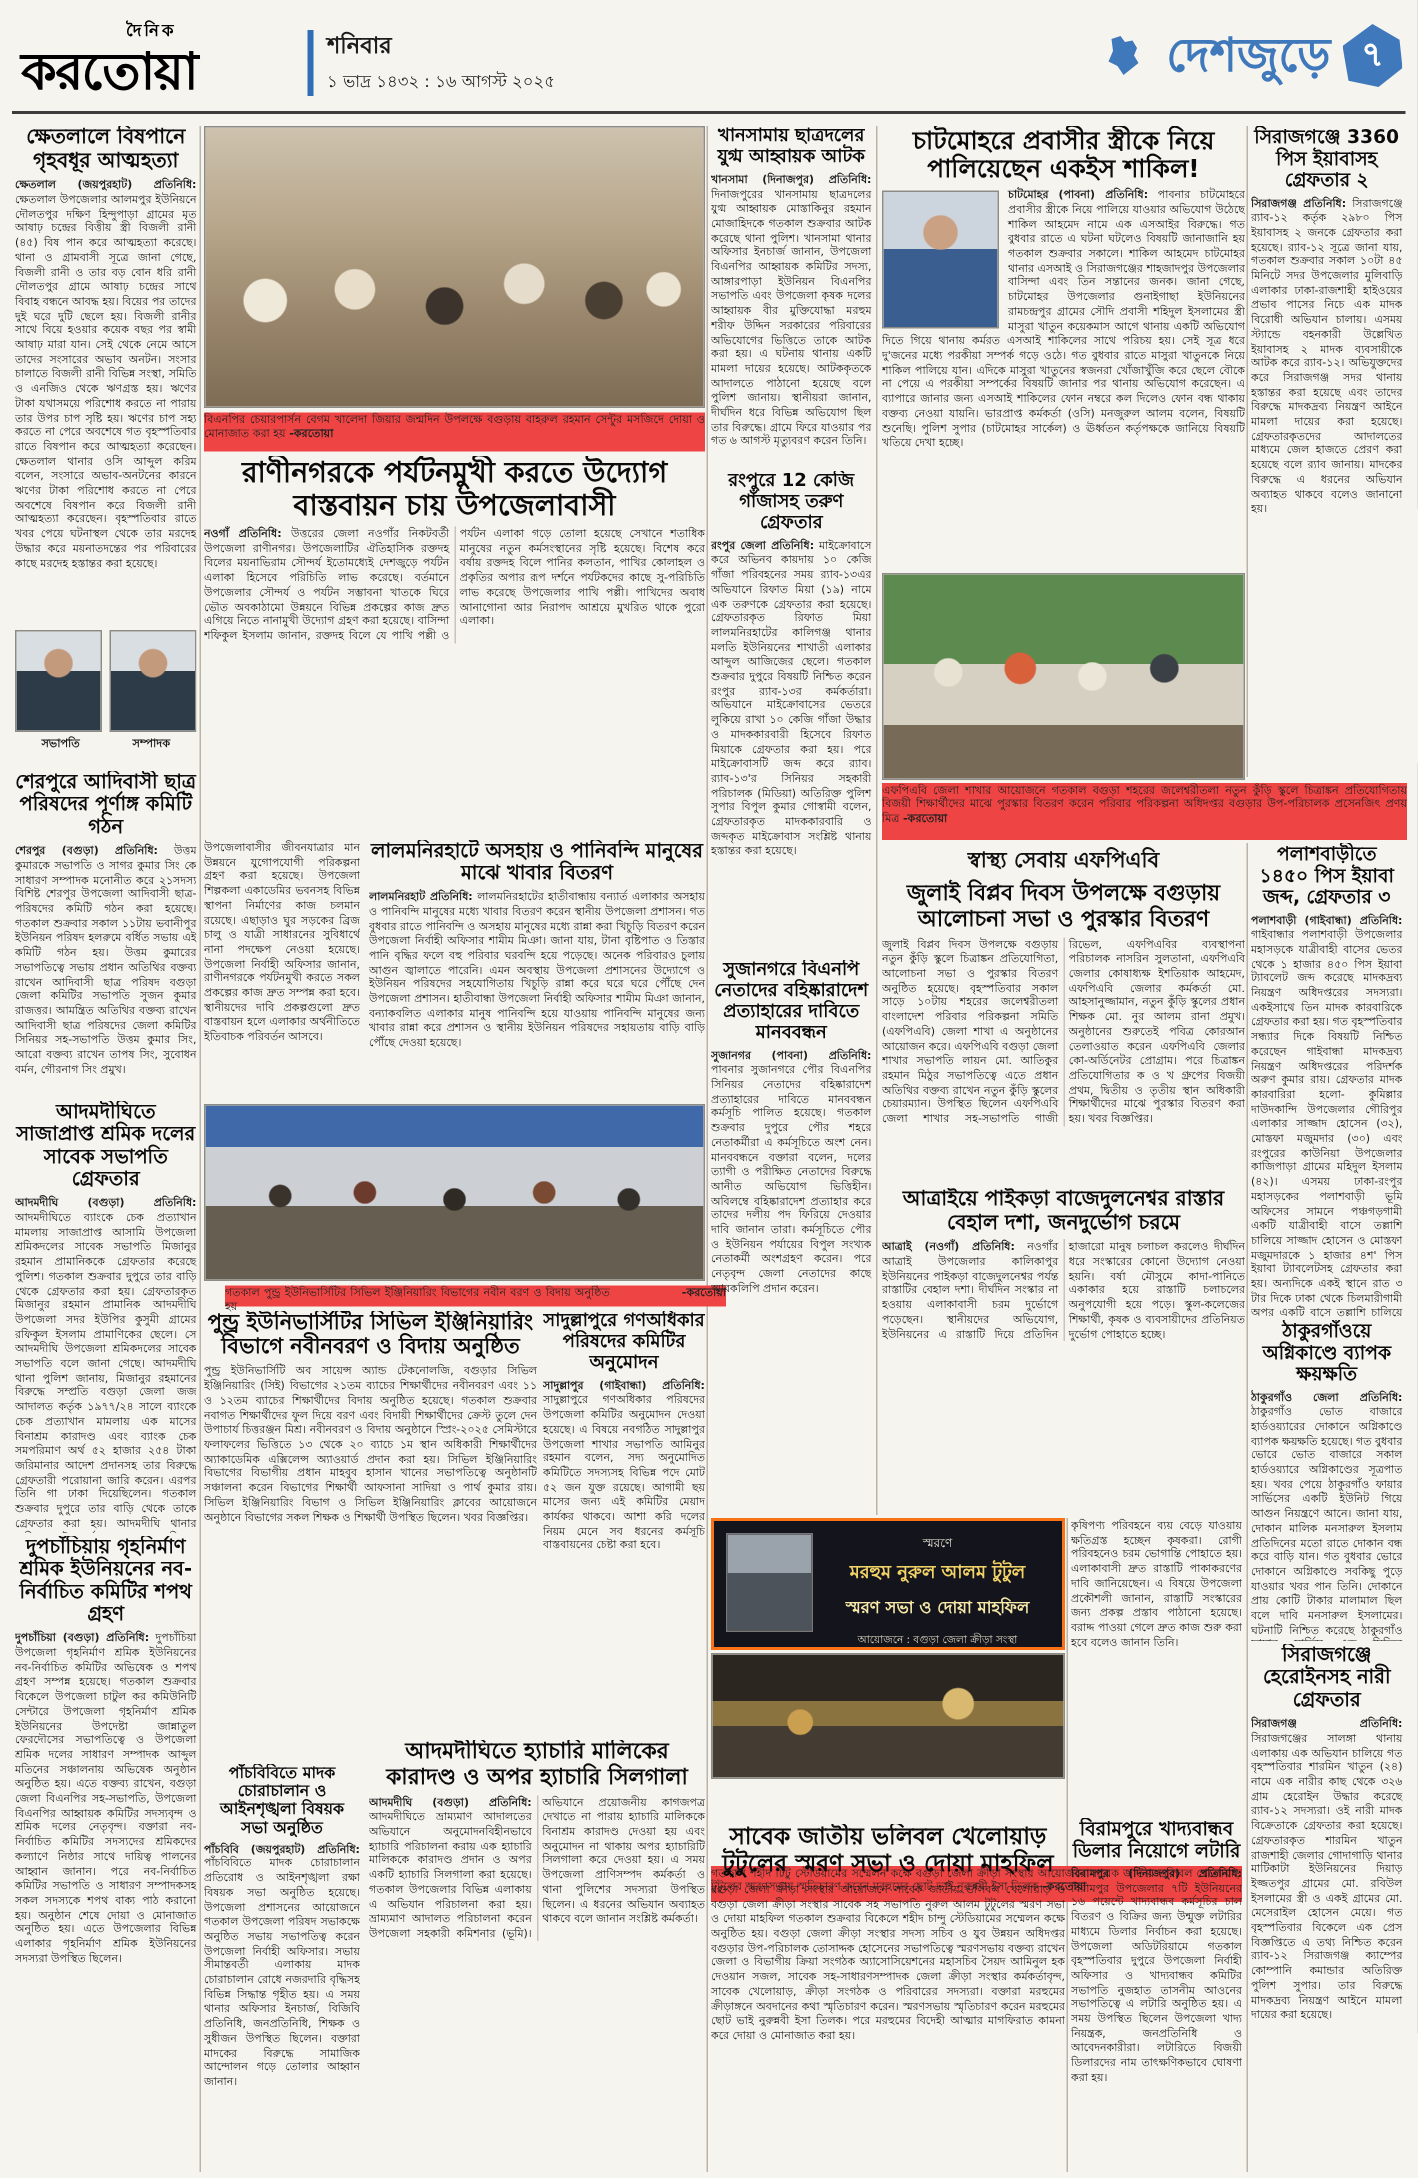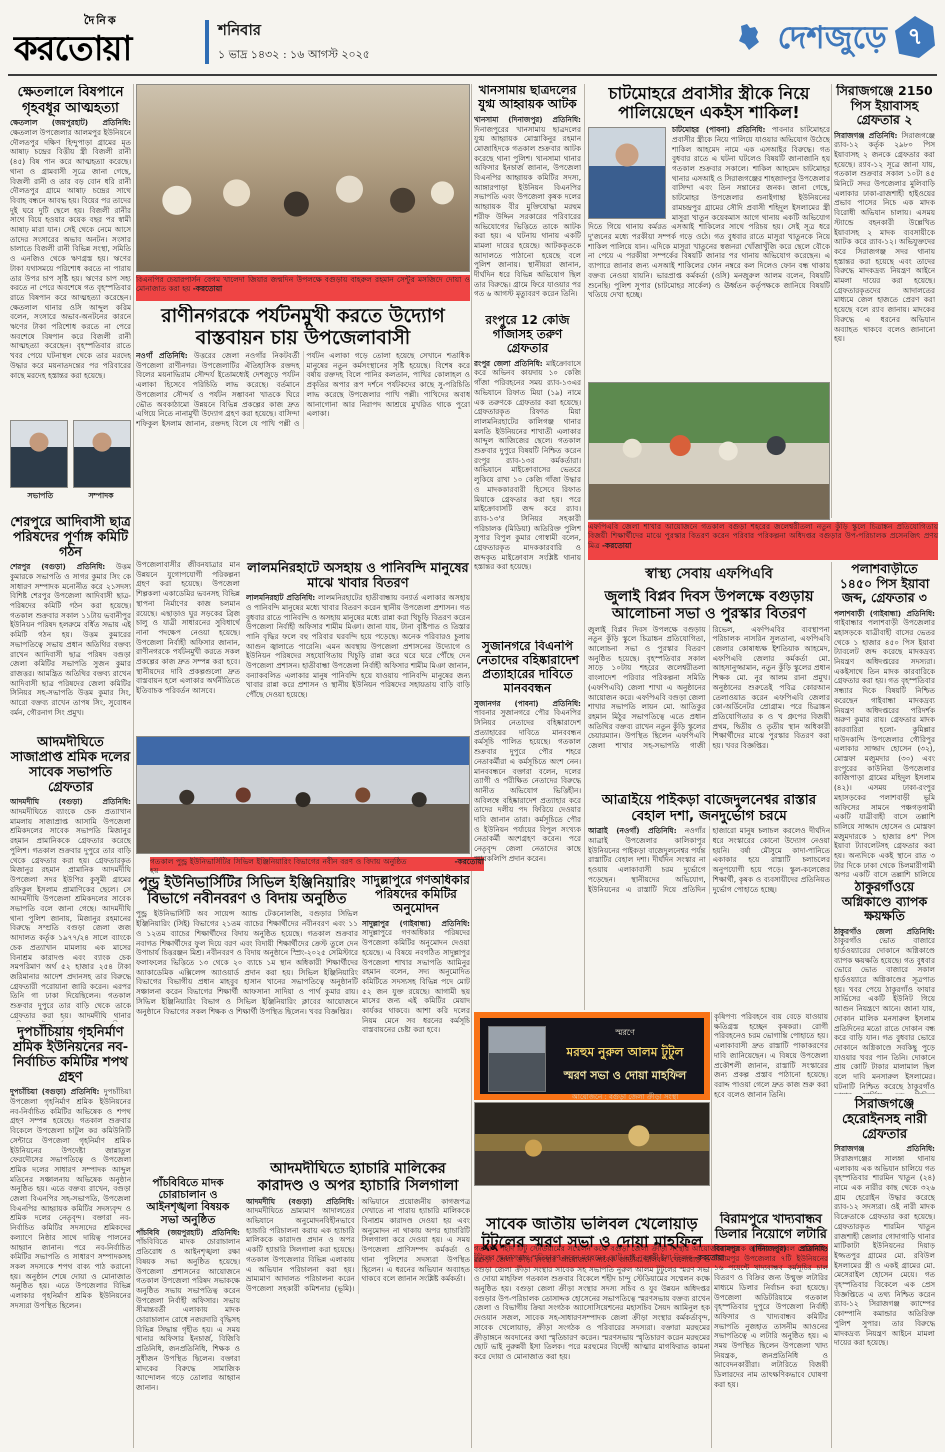--- a/index.html
+++ b/index.html
@@ -54,21 +54,21 @@
     radial-gradient(circle at 15% 52%, #3a332c 0 7px, transparent 8px),
     radial-gradient(circle at 32% 50%, #6d3b2c 0 7px, transparent 8px),
     radial-gradient(circle at 50% 54%, #2f2a24 0 7px, transparent 8px),
     radial-gradient(circle at 68% 50%, #7a4a32 0 7px, transparent 8px),
     radial-gradient(circle at 85% 54%, #33302b 0 7px, transparent 8px),
     linear-gradient(180deg,#3f69a8 0 24%, #ccd0d5 24% 58%, #675e52 58% 100%);}
   .ph-memorial{background:
     radial-gradient(circle at 70% 40%, #d9b870 0 10px, transparent 11px),
     radial-gradient(circle at 25% 55%, #caa050 0 8px, transparent 9px),
     linear-gradient(180deg,#2b2620 0 38%, #8a733f 38% 58%, #443b33 58% 100%);}
-  #invite-card{position:absolute;background:#14141c;border:6px solid #f97316;box-sizing:border-box;
+  #invite-card{position:absolute;background:#14141c;border:2px solid #f97316;box-sizing:border-box;
     display:flex;gap:8px;padding:8px;}
   #invite-photo{width:56px;height:64px;background:linear-gradient(180deg,#9aa2ab 0 40%,#4c535b 40% 100%);
     border:1px solid #777;}
   #invite-text{flex:1;color:#f2d368;text-align:center;}
   #invite-text .t1{font-size:8px;color:#e8e3d2;}
   #invite-text .t2{font-size:12px;font-weight:700;margin:4px 0;}
   #invite-text .t3{font-size:11px;font-weight:700;color:#f7e9a8;}
   #invite-text .t4{font-size:7px;color:#d8d2bd;margin-top:5px;}
   .lbl{font-size:7.5px;font-weight:700;}
 </style>
@@ -240,21 +240,21 @@
     <div class="hl" style="font-size:15.5px;">সাবেক জাতীয় ভলিবল খেলোয়াড় টুটুলের স্মরণ সভা ও দোয়া মাহফিল</div>
     <div class="bd">বগুড়া জেলা ক্রীড়া সংস্থার আয়োজনে সাবেক জাতীয় ভলিবল খেলোয়াড় ও বগুড়া জেলা ক্রীড়া সংস্থার সাবেক সহ সভাপতি নুরুল আলম টুটুলের স্মরণ সভা ও দোয়া মাহফিল গতকাল শুক্রবার বিকেলে শহীদ চান্দু স্টেডিয়ামের সম্মেলন কক্ষে অনুষ্ঠিত হয়। বগুড়া জেলা ক্রীড়া সংস্থার সদস্য সচিব ও যুব উন্নয়ন অধিদপ্তর বগুড়ার উপ-পরিচালক তোসাদ্দক হোসেনের সভাপতিত্বে স্মরণসভায় বক্তব্য রাখেন জেলা ও বিভাগীয় ক্রিয়া সংগঠক অ্যাসোসিয়েশনের মহাসচিব সৈয়দ আমিনুল হক দেওয়ান সজল, সাবেক সহ-সাধারণসম্পাদক জেলা ক্রীড়া সংস্থার কর্মকর্তাবৃন্দ, সাবেক খেলোয়াড়, ক্রীড়া সংগঠক ও পরিবারের সদস্যরা। বক্তারা মরহুমের ক্রীড়াঙ্গনে অবদানের কথা স্মৃতিচারণ করেন। স্মরণসভায় স্মৃতিচারণ করেন মরহুমের ছোট ভাই নুরুন্নবী ইসা তিলক। পরে মরহুমের বিদেহী আত্মার মাগফিরাত কামনা করে দোয়া ও মোনাজাত করা হয়।</div>
   </div>
 
   <div class="art" style="left:714px;top:1212px;width:114px;height:236px;">
     <div class="hl" style="font-size:12.5px;">বিরামপুরে খাদ্যবান্ধব ডিলার নিয়োগে লটারি</div>
     <div class="bd"><span class="by">বিরামপুর (দিনাজপুর) প্রতিনিধি:</span> <span>বিরামপুর উপজেলার ৭টি ইউনিয়নের ১৬ পয়েন্টে খাদ্যবান্ধব কর্মসূচির চাল বিতরণ ও বিক্রির জন্য উন্মুক্ত লটারির মাধ্যমে ডিলার নির্বাচন করা হয়েছে। উপজেলা অডিটরিয়ামে গতকাল বৃহস্পতিবার দুপুরে উপজেলা নির্বাহী অফিসার ও খাদ্যবান্ধব কমিটির সভাপতি নুজহাত তাসনীম আওনের সভাপতিত্বে এ লটারি অনুষ্ঠিত হয়। এ সময় উপস্থিত ছিলেন উপজেলা খাদ্য নিয়ন্ত্রক, জনপ্রতিনিধি ও আবেদনকারীরা। লটারিতে বিজয়ী ডিলারদের নাম তাৎক্ষণিকভাবে ঘোষণা করা হয়।</span></div>
   </div>
 
   <div class="art" style="left:834px;top:84px;width:101px;height:434px;">
-    <div class="hl" style="font-size:12.5px;">সিরাজগঞ্জে 2150 পিস ইয়াবাসহ গ্রেফতার ২</div>
+    <div class="hl" style="font-size:12.5px;">সিরাজগঞ্জে 3360 পিস ইয়াবাসহ গ্রেফতার ২</div>
     <div class="bd"><span class="by">সিরাজগঞ্জ প্রতিনিধি:</span> <span>সিরাজগঞ্জে র‍্যাব-১২ কর্তৃক ২৯৮০ পিস ইয়াবাসহ ২ জনকে গ্রেফতার করা হয়েছে। র‍্যাব-১২ সূত্রে জানা যায়, গতকাল শুক্রবার সকাল ১০টা ৪৫ মিনিটে সদর উপজেলার মুলিবাড়ি এলাকার ঢাকা-রাজশাহী হাইওয়ের প্রভাব পাসের নিচে এক মাদক বিরোধী অভিযান চালায়। এসময় স্ট্যান্ডে বহনকারী উল্লেখিত ইয়াবাসহ ২ মাদক ব্যবসায়ীকে আটক করে র‍্যাব-১২। অভিযুক্তদের করে সিরাজগঞ্জ সদর থানায় হস্তান্তর করা হয়েছে এবং তাদের বিরুদ্ধে মাদকদ্রব্য নিয়ন্ত্রণ আইনে মামলা দায়ের করা হয়েছে। গ্রেফতারকৃতদের আদালতের মাধ্যমে জেল হাজতে প্রেরণ করা হয়েছে বলে র‍্যাব জানায়। মাদকের বিরুদ্ধে এ ধরনের অভিযান অব্যাহত থাকবে বলেও জানানো হয়।</span></div>
   </div>
 
   <div class="art" style="left:834px;top:562px;width:101px;height:316px;">
     <div class="hl" style="font-size:12.5px;">পলাশবাড়ীতে ১৪৫০ পিস ইয়াবা জব্দ, গ্রেফতার ৩</div>
     <div class="bd"><span class="by">পলাশবাড়ী (গাইবান্ধা) প্রতিনিধি:</span> <span>গাইবান্ধার পলাশবাড়ী উপজেলার মহাসড়কে যাত্রীবাহী বাসের ভেতর থেকে ১ হাজার ৪৫০ পিস ইয়াবা ট্যাবলেট জব্দ করেছে মাদকদ্রব্য নিয়ন্ত্রণ অধিদপ্তরের সদস্যরা। একইসাথে তিন মাদক কারবারিকে গ্রেফতার করা হয়। গত বৃহস্পতিবার সন্ধ্যার দিকে বিষয়টি নিশ্চিত করেছেন গাইবান্ধা মাদকদ্রব্য নিয়ন্ত্রণ অধিদপ্তরের পরিদর্শক অরুণ কুমার রায়। গ্রেফতার মাদক কারবারিরা হলো- কুমিল্লার দাউদকান্দি উপজেলার গৌরিপুর এলাকার সাজ্জাদ হোসেন (৩২), মোস্তফা মজুমদার (৩০) এবং রংপুরের কাউনিয়া উপজেলার কাজিপাড়া গ্রামের মহিদুল ইসলাম (৪২)। এসময় ঢাকা-রংপুর মহাসড়কের পলাশবাড়ী ভূমি অফিসের সামনে পঞ্চগড়গামী একটি যাত্রীবাহী বাসে তল্লাশি চালিয়ে সাজ্জাদ হোসেন ও মোস্তফা মজুমদারকে ১ হাজার ৪শ' পিস ইয়াবা ট্যাবলেটসহ গ্রেফতার করা হয়। অন্যদিকে একই স্থানে রাত ৩ টার দিকে ঢাকা থেকে চিলমারীগামী অপর একটি বাসে তল্লাশি চালিয়ে ৫০ পিস ইয়াবাসহ মহিদুল ইসলামকে গ্রেফতার করা হয়েছে। পরিদর্শক অরুণ কুমার রায় বলেন, গ্রেফতারকৃত তিনজনের বিরুদ্ধে পলাশবাড়ী থানায় পৃথক দু'টি মামলা করা হয়েছে। মাদকের বিরুদ্ধে এ ধরনের অভিযান চলমান থাকবে।</span></div>
   </div>
 
   <div class="art" style="left:834px;top:880px;width:101px;height:214px;">
     <div class="hl" style="font-size:12.5px;">ঠাকুরগাঁওয়ে অগ্নিকাণ্ডে ব্যাপক ক্ষয়ক্ষতি</div>

